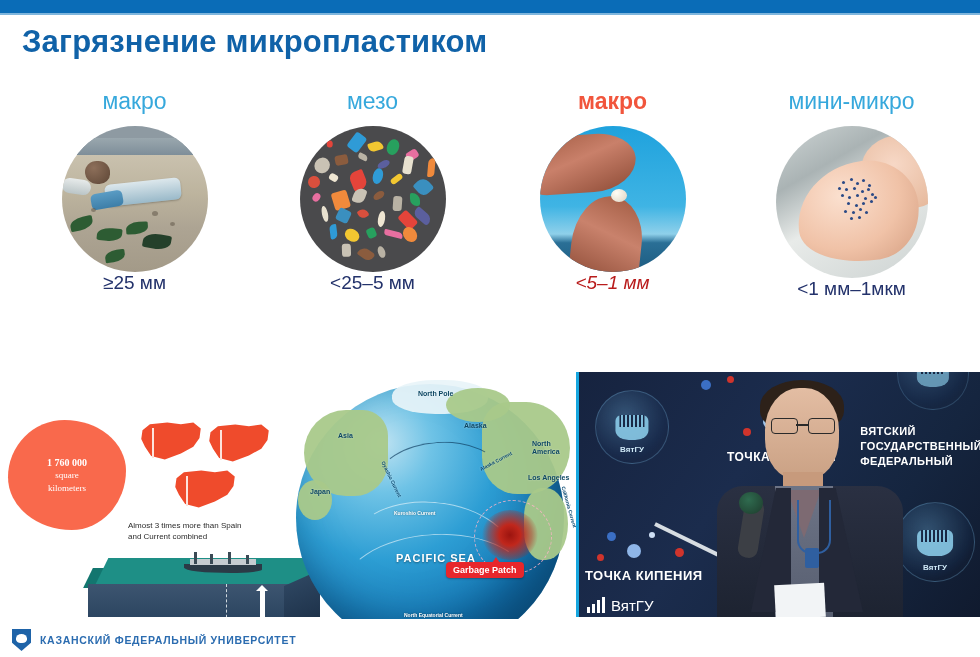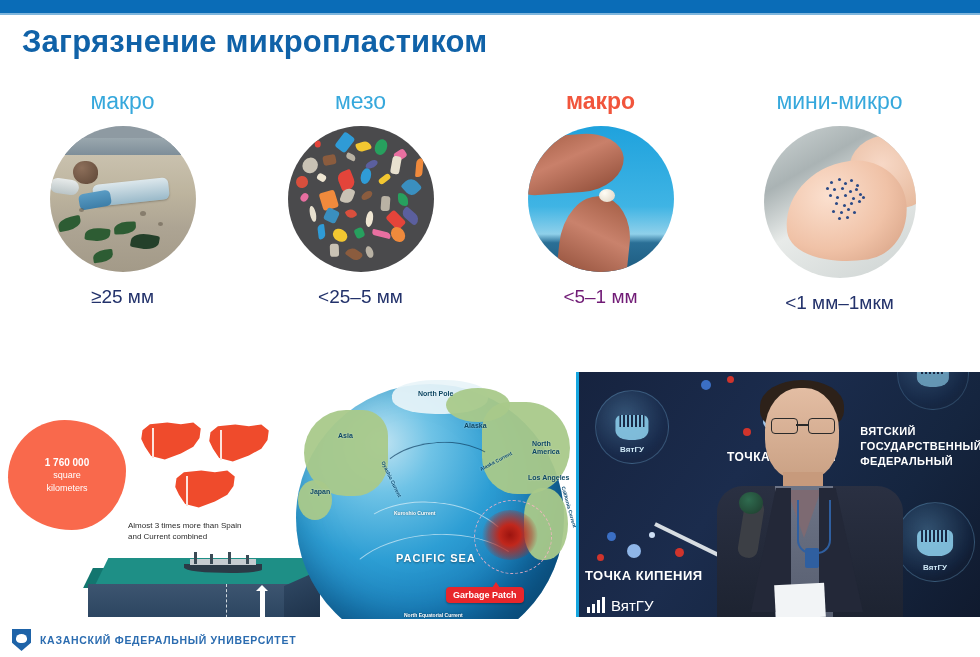--- a/index.html
+++ b/index.html
@@ -17,44 +17,44 @@
   .topbar-thin{position:absolute;left:0;top:13px;width:980px;height:2px;background:#7fb6dd;}
 
   
   .title{
     position:absolute;left:22px;top:24px;
     font-size:31px;font-weight:bold;color:#1062a8;
     letter-spacing:.2px;white-space:nowrap;
   }
 
   
-  .cols{position:absolute;left:0;top:86px;width:776px;height:250px;}
+  .cols{position:absolute;left:12px;top:86px;width:776px;height:250px;}
   .col{position:absolute;top:0;width:245px;text-align:center;}
   .col.c0{left:0px;}
   .col.c1{left:238px;}
   .col.c2{left:478px;}
   .col.c3{left:717px;}
 
   .cat-label{
     font-size:23px;color:#36a8dc;font-weight:normal;
     line-height:30px;height:32px;white-space:nowrap;
   }
   .cat-label.accent{color:#f1553c;font-weight:bold;}
 
   .circle-wrap{
     width:146px;height:146px;margin:8px auto 0;
     border-radius:50%;overflow:hidden;position:relative;
     box-shadow:0 0 0 0 rgba(0,0,0,0);
   }
   .circle-wrap.c3{width:152px;height:152px;}
 
   .size-label{
-    margin-top:14px;font-size:19px;color:#23326b;white-space:nowrap;
-  }
-  .size-label.accent{color:#701a75;}
+    font-size:19px;color:#23326b;white-space:nowrap;
+  }
+  .size-label.accent{color:#b91c1c;font-style:italic;}
 
   
   .img-beach{position:absolute;inset:0;
     background:
       linear-gradient(180deg,#8e9aa2 0%,#8e9aa2 14%,#6b7c88 14%,#6b7c88 20%,
         #c9c1ae 20%, #bdb49e 46%, #ada493 70%, #a39a88 100%);
   }
   .img-beach:before{ 
     content:"";position:absolute;left:0;top:8%;width:100%;height:12%;
     background:linear-gradient(180deg,#9aa7ae,#7e8e99);
@@ -105,21 +105,21 @@
   .bead{position:absolute;width:3px;height:3px;border-radius:50%;background:#2b4a86;}
 
   
   .info{position:absolute;left:0;top:372px;width:575px;height:245px;overflow:hidden;background:#fff;}
   .blob{
     position:absolute;left:8px;top:48px;width:118px;height:110px;
     background:#f9694c;border-radius:48% 52% 46% 54%/52% 46% 54% 48%;
   }
   .blob-txt{
     position:absolute;left:8px;top:84px;width:118px;text-align:center;
-    color:#ffffff;font-size:9px;line-height:13px;
+    color:#ffffff;font-size:9px;line-height:13px;font-family:Liberation Serif, serif;
   }
   .blob-num{font-weight:bold;font-size:10px;}
   .maps{position:absolute;left:140px;top:48px;width:130px;height:90px;}
   .iberia{position:absolute;background:#ef4b2c;}
   .ib-shape{
     width:62px;height:43px;
     clip-path:polygon(4% 24%,16% 10%,44% 6%,66% 10%,86% 6%,98% 20%,96% 42%,86% 62%,66% 78%,40% 92%,18% 84%,8% 62%,2% 44%);
   }
   .ib1{left:0;top:0;}
   .ib2{left:68px;top:2px;}
@@ -171,21 +171,20 @@
   .patch{
     position:absolute;left:186px;top:126px;width:56px;height:50px;border-radius:50%;
     background:radial-gradient(circle,#9c140f 0%,#c0271c 28%,rgba(180,40,30,.45) 58%,rgba(180,40,30,0) 75%);
   }
   .patch-ring{position:absolute;left:178px;top:116px;width:76px;height:72px;border-radius:50%;
     border:1px dashed rgba(255,180,200,.8);}
   .gb-badge{
     position:absolute;left:150px;top:178px;background:#e8262b;color:#fff;
     font-size:9px;font-weight:bold;padding:3px 7px;border-radius:4px;white-space:nowrap;
     box-shadow:0 1px 2px rgba(0,0,0,.3);
-    margin-top:25px;
   }
   .gb-badge:before{content:"";position:absolute;left:46px;top:-5px;
     border-left:4px solid transparent;border-right:4px solid transparent;border-bottom:6px solid #e8262b;}
   .cur{position:absolute;border:1px solid rgba(255,255,255,.55);border-radius:50%;
     border-color:rgba(255,255,255,.55) transparent transparent transparent;}
   .cur-d{border-color:rgba(10,55,90,.65) transparent transparent transparent;}
 
   
   .video{
     position:absolute;left:576px;top:372px;width:404px;height:245px;

